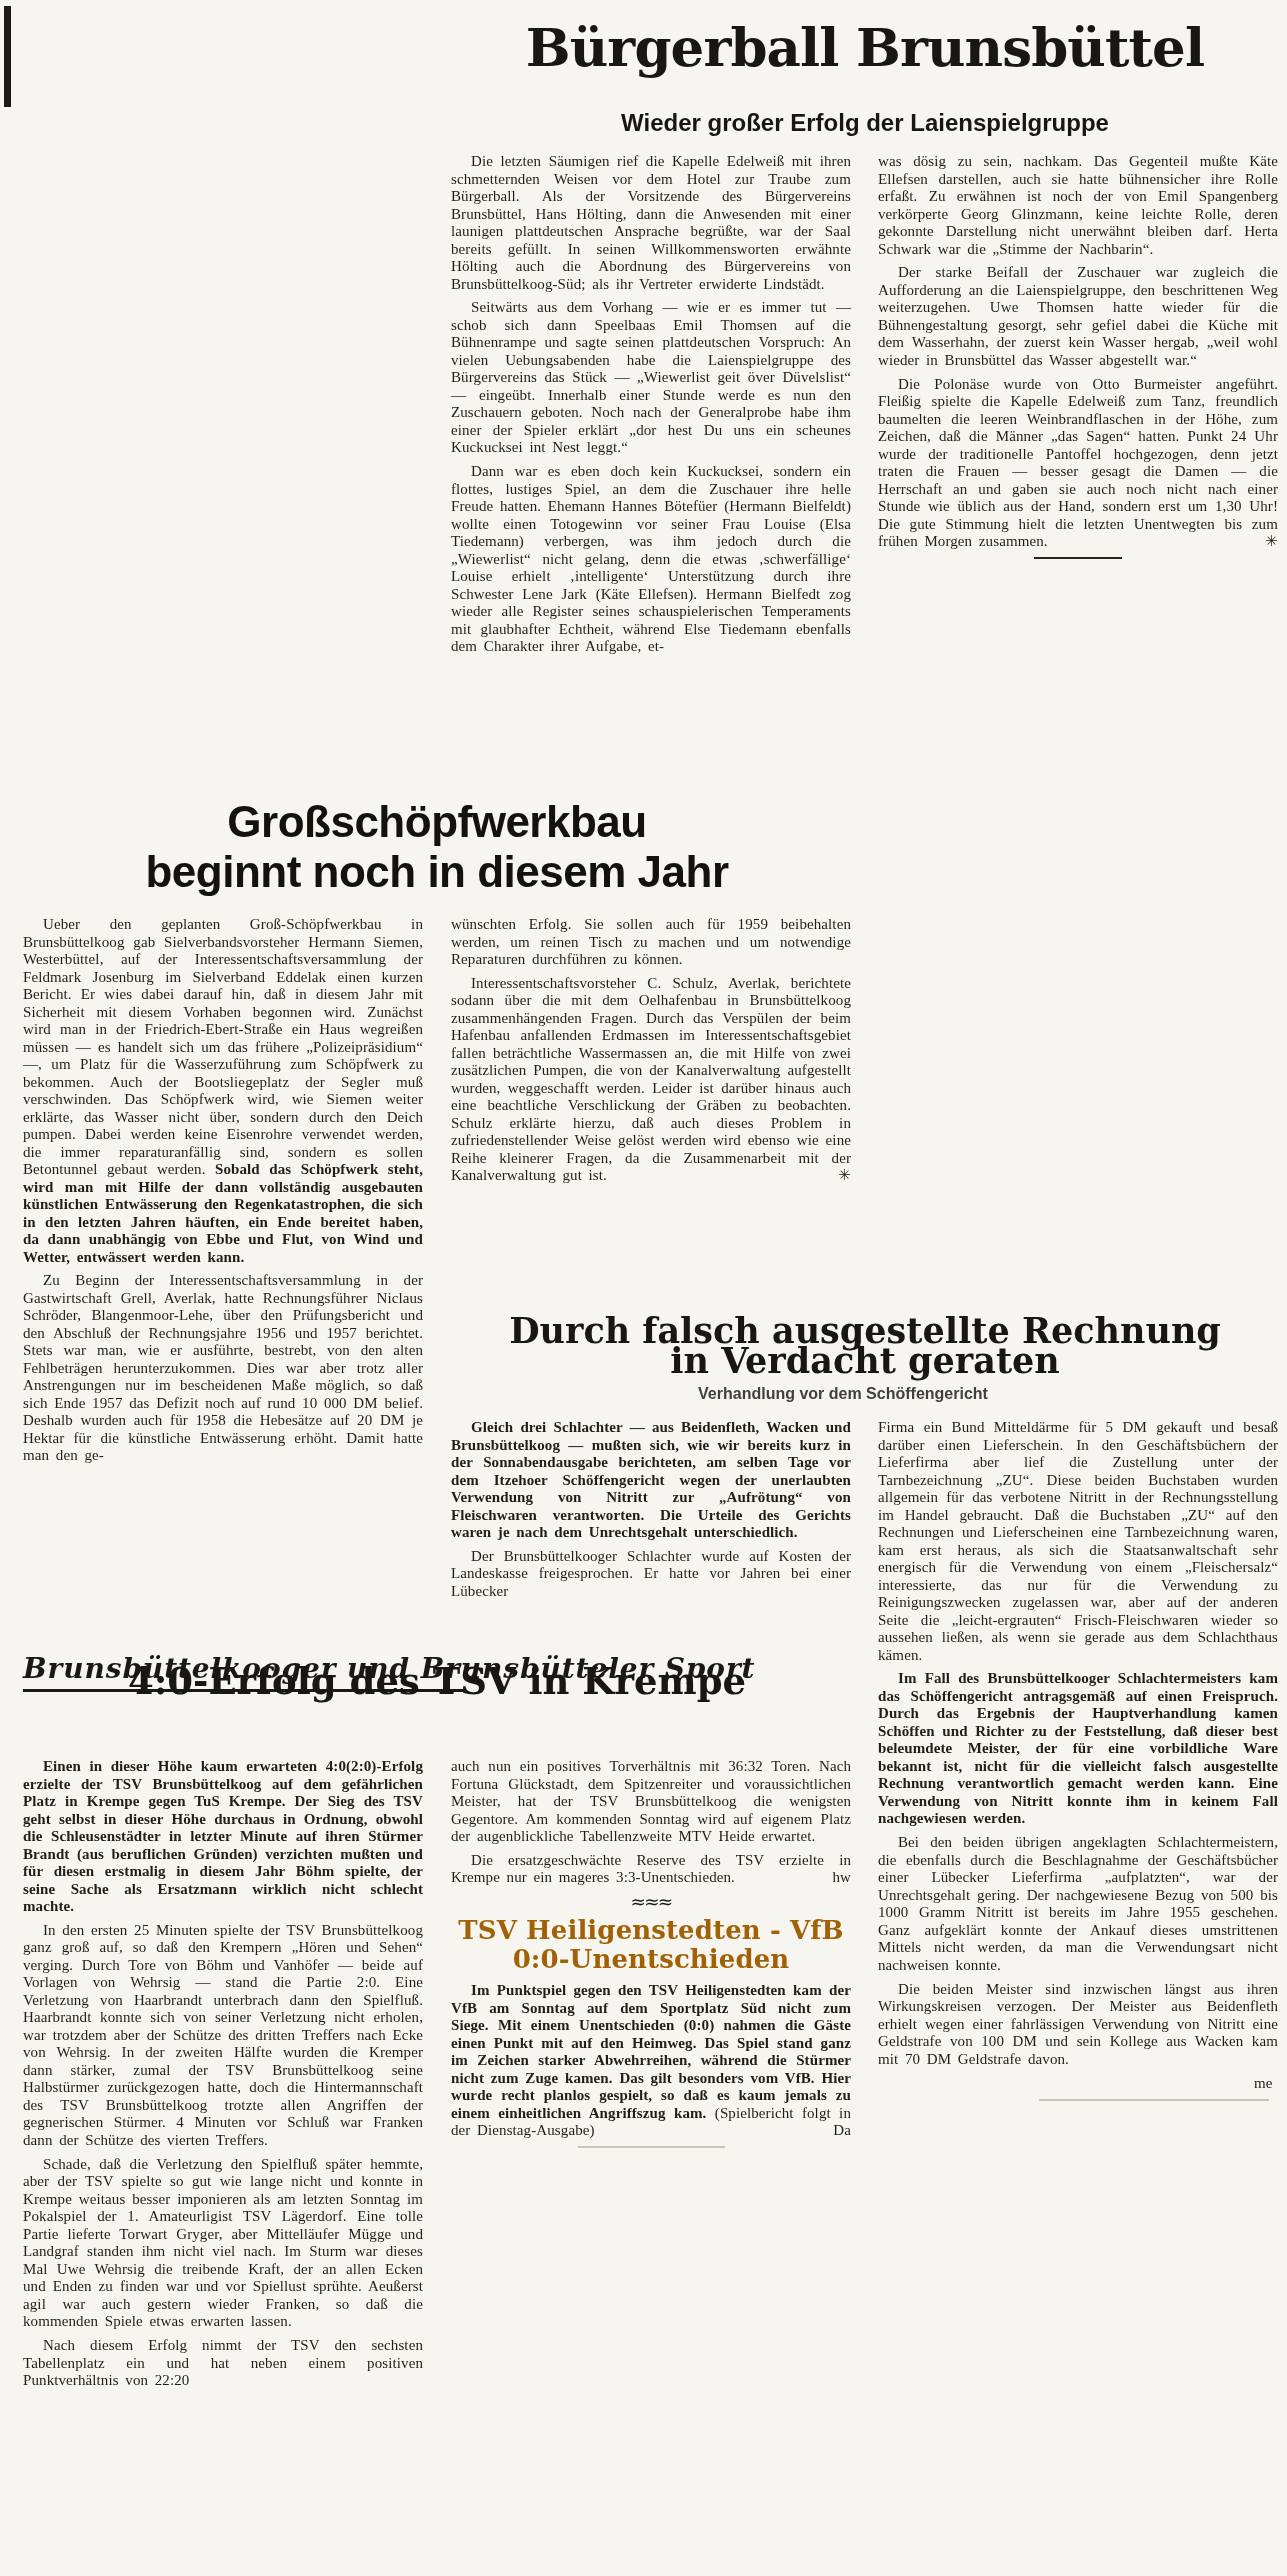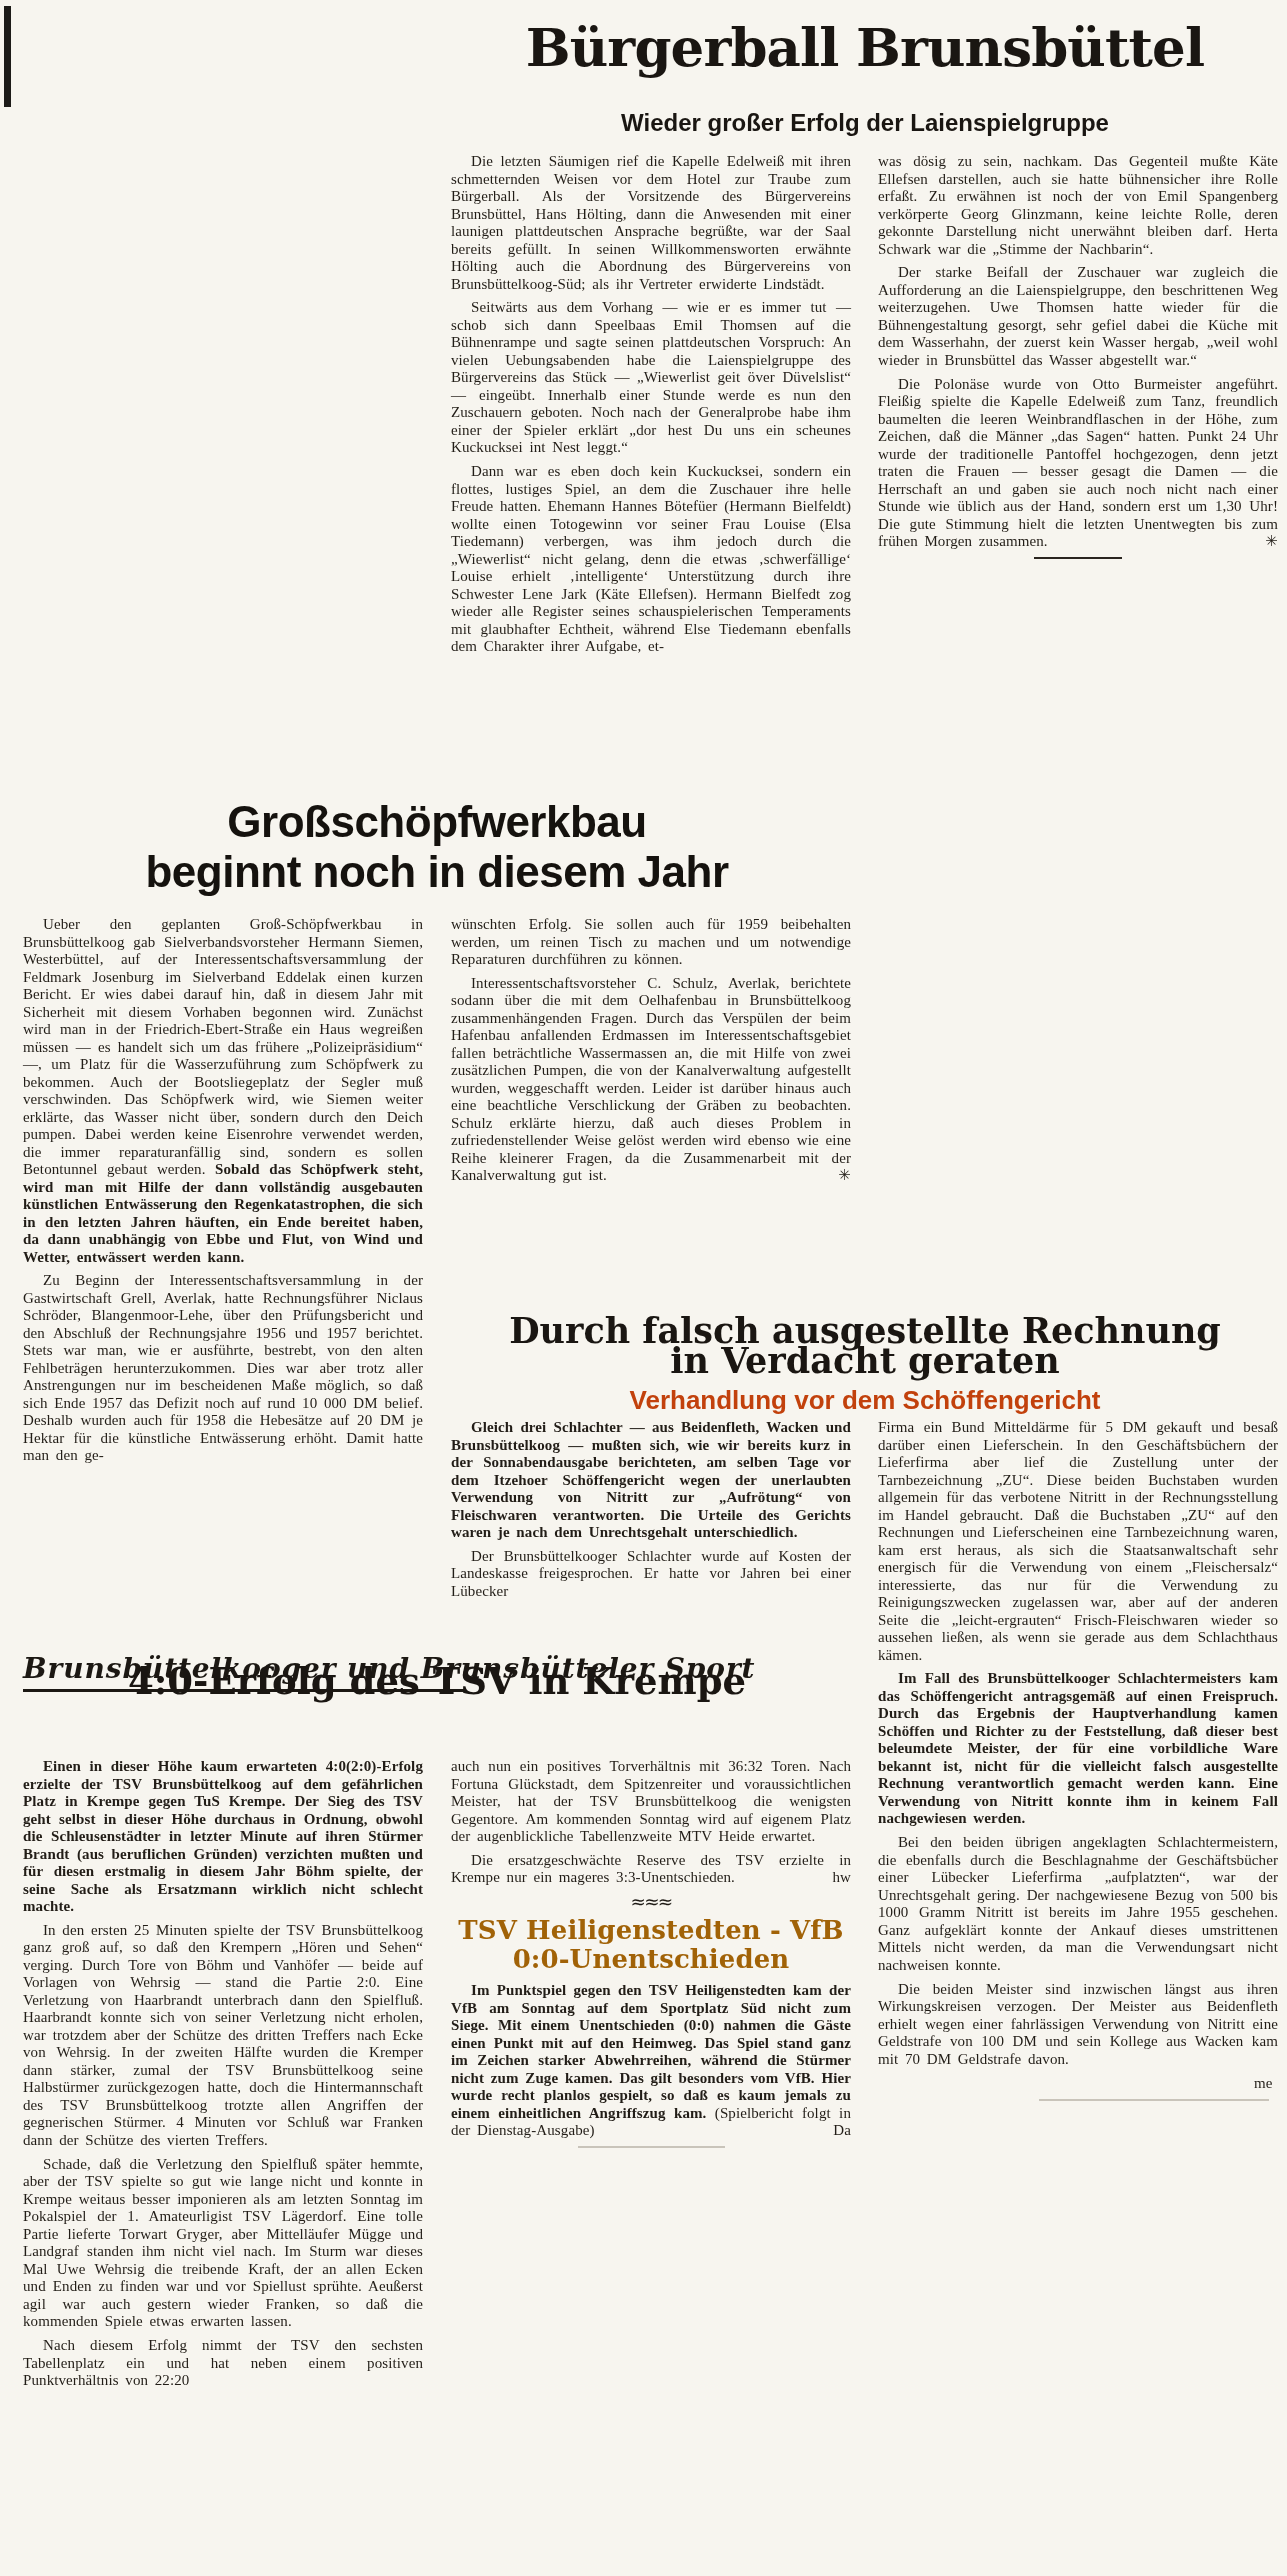--- a/index.html
+++ b/index.html
@@ -31,22 +31,22 @@
     position:absolute;left:451px;width:828px;top:109px;text-align:center;
     font-family:"Liberation Sans",sans-serif;font-weight:bold;font-size:24px;color:#1a1612;
   }
   .gs-head{left:0;width:874px;font-family:"Liberation Sans",sans-serif;font-weight:bold;font-size:44px;line-height:48px;letter-spacing:-0.5px;position:absolute;text-align:center;color:#15120e;}
   .gs-head1{top:798px;}
   .gs-head2{top:848px;}
   .re-head{left:451px;width:828px;font-size:35px;line-height:40px;}
   .re-head1{top:1271px;margin-top:40px;}
   .re-head2{top:1341px;}
   .re-subtitle{
-    position:absolute;left:451px;width:828px;top:1385px;text-align:center;
-    font-family:"Liberation Sans",sans-serif;font-weight:bold;font-size:26px;color:#c2410c;
+    position:absolute;left:429px;width:828px;top:1385px;text-align:center;
+    font-family:"Liberation Sans",sans-serif;font-weight:bold;font-size:16px;color:#404040;
   }
   .sport-kicker{
     position:absolute;left:23px;top:1652px;width:441px;
     font-family:"DejaVu Serif",serif;font-style:italic;font-weight:bold;
     font-size:28px;letter-spacing:0.9px;color:#1c1813;
     border-bottom:3.7px solid #1c1813;padding-bottom:4px;white-space:nowrap;
   }
   .sport-headline{left:0;width:874px;top:1659px;font-size:37px;}
   
   .rule-center{height:1.8px;background:#2a251f;width:88px;margin:3.7px auto 0 auto;}

